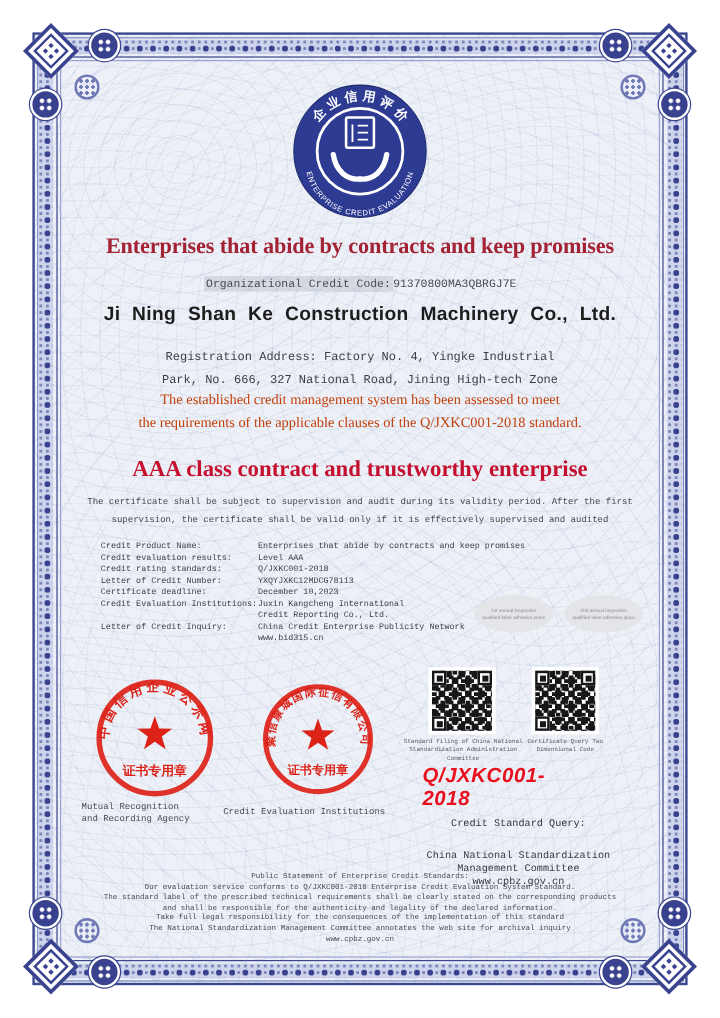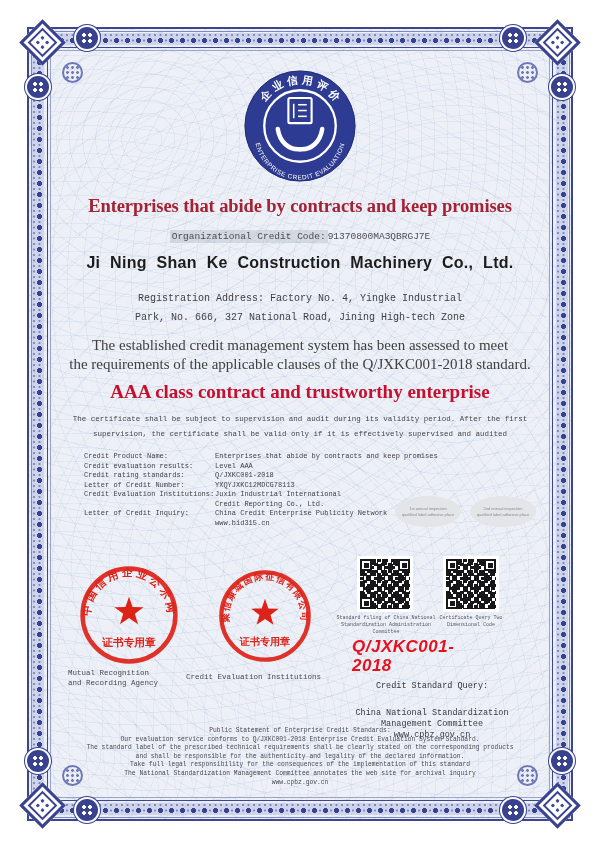--- a/index.html
+++ b/index.html
@@ -49,21 +49,21 @@
   .ml{white-space:pre-line;}
   .ctr{left:0;right:0;text-align:center;position:absolute;}
   .mono{font-family:"Liberation Mono","DejaVu Sans Mono",monospace;}
   .serif{font-family:"Liberation Serif","DejaVu Serif",serif;}
   .logo{position:absolute;left:242px;top:68px;width:116px;height:116px;}
   .title{top:196px;font-size:18.5px;font-weight:bold;color:#a32234;letter-spacing:-.1px;}
   .org-line{top:231px;font-size:9.5px;color:#4c4c52;}
   .org-label{background:rgba(150,155,168,.28);padding:1px 2px;}
   .company{top:254px;font-size:16px;font-weight:bold;color:#1c1c1c;word-spacing:5px;letter-spacing:.3px;}
   .address{top:289px;font-size:10px;color:#3e3e44;line-height:19px;}
-  .statement{top:336px;font-size:15px;color:#404040;line-height:19px;}
+  .statement{top:324px;font-size:12px;color:#c2410c;line-height:19px;}
   .grade{top:381px;font-size:19px;font-weight:bold;color:#c40f2e;}
   .note{top:412px;font-size:7.5px;color:#46464c;line-height:15px;}
   
   .details{position:absolute;left:84px;top:452px;font-size:7px;color:#3f3f46;line-height:9.5px;}
   .drow{display:flex;}
   .dlabel{width:131px;flex:0 0 131px;}
   .dvalue{white-space:pre-line;}
   
   .oval{position:absolute;width:66px;height:31px;border-radius:50%;background:#e4e5e8;
     color:#8a8a90;font-size:4px;line-height:5.5px;text-align:center;display:flex;
@@ -202,22 +202,26 @@
     </div>
     <div class="drow">
       <span class="dlabel">Credit rating standards:</span>
       <span class="dvalue">Q/JXKC001-2018</span>
     </div>
     <div class="drow">
       <span class="dlabel">Letter of Credit Number:</span>
       <span class="dvalue">YXQYJXKC12MDCG78113</span>
     </div>
     <div class="drow">
+      <span class="dlabel">Certificate deadline:</span>
+      <span class="dvalue">December 10,2023</span>
+    </div>
+    <div class="drow">
       <span class="dlabel">Credit Evaluation Institutions:</span>
-      <span class="dvalue">Juxin Industrial International
+      <span class="dvalue">Juxin Kangcheng International
 Credit Reporting Co., Ltd.</span>
     </div>
     <div class="drow">
       <span class="dlabel">Letter of Credit Inquiry:</span>
       <span class="dvalue">China Credit Enterprise Publicity Network
 www.bid315.cn</span>
     </div>
   </div>
 
   <div class="oval o1 ml">1st annual inspection

